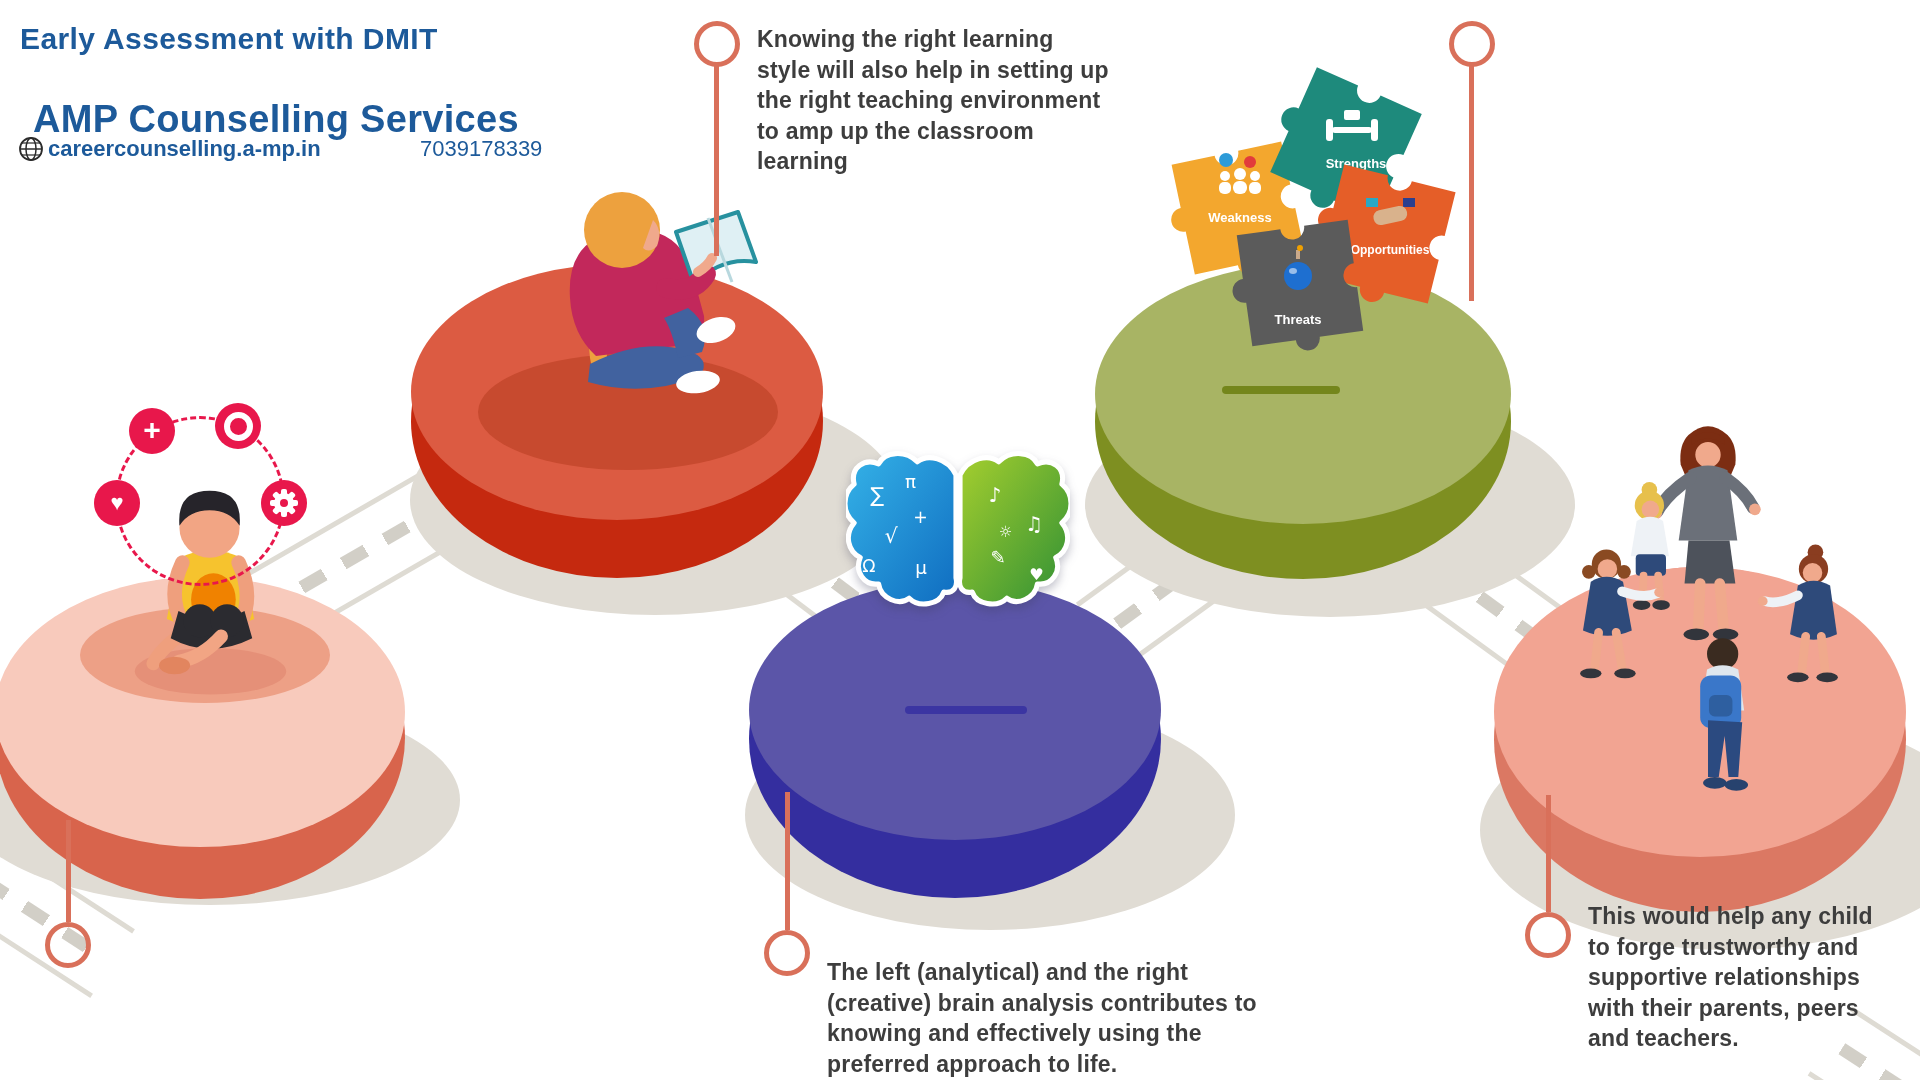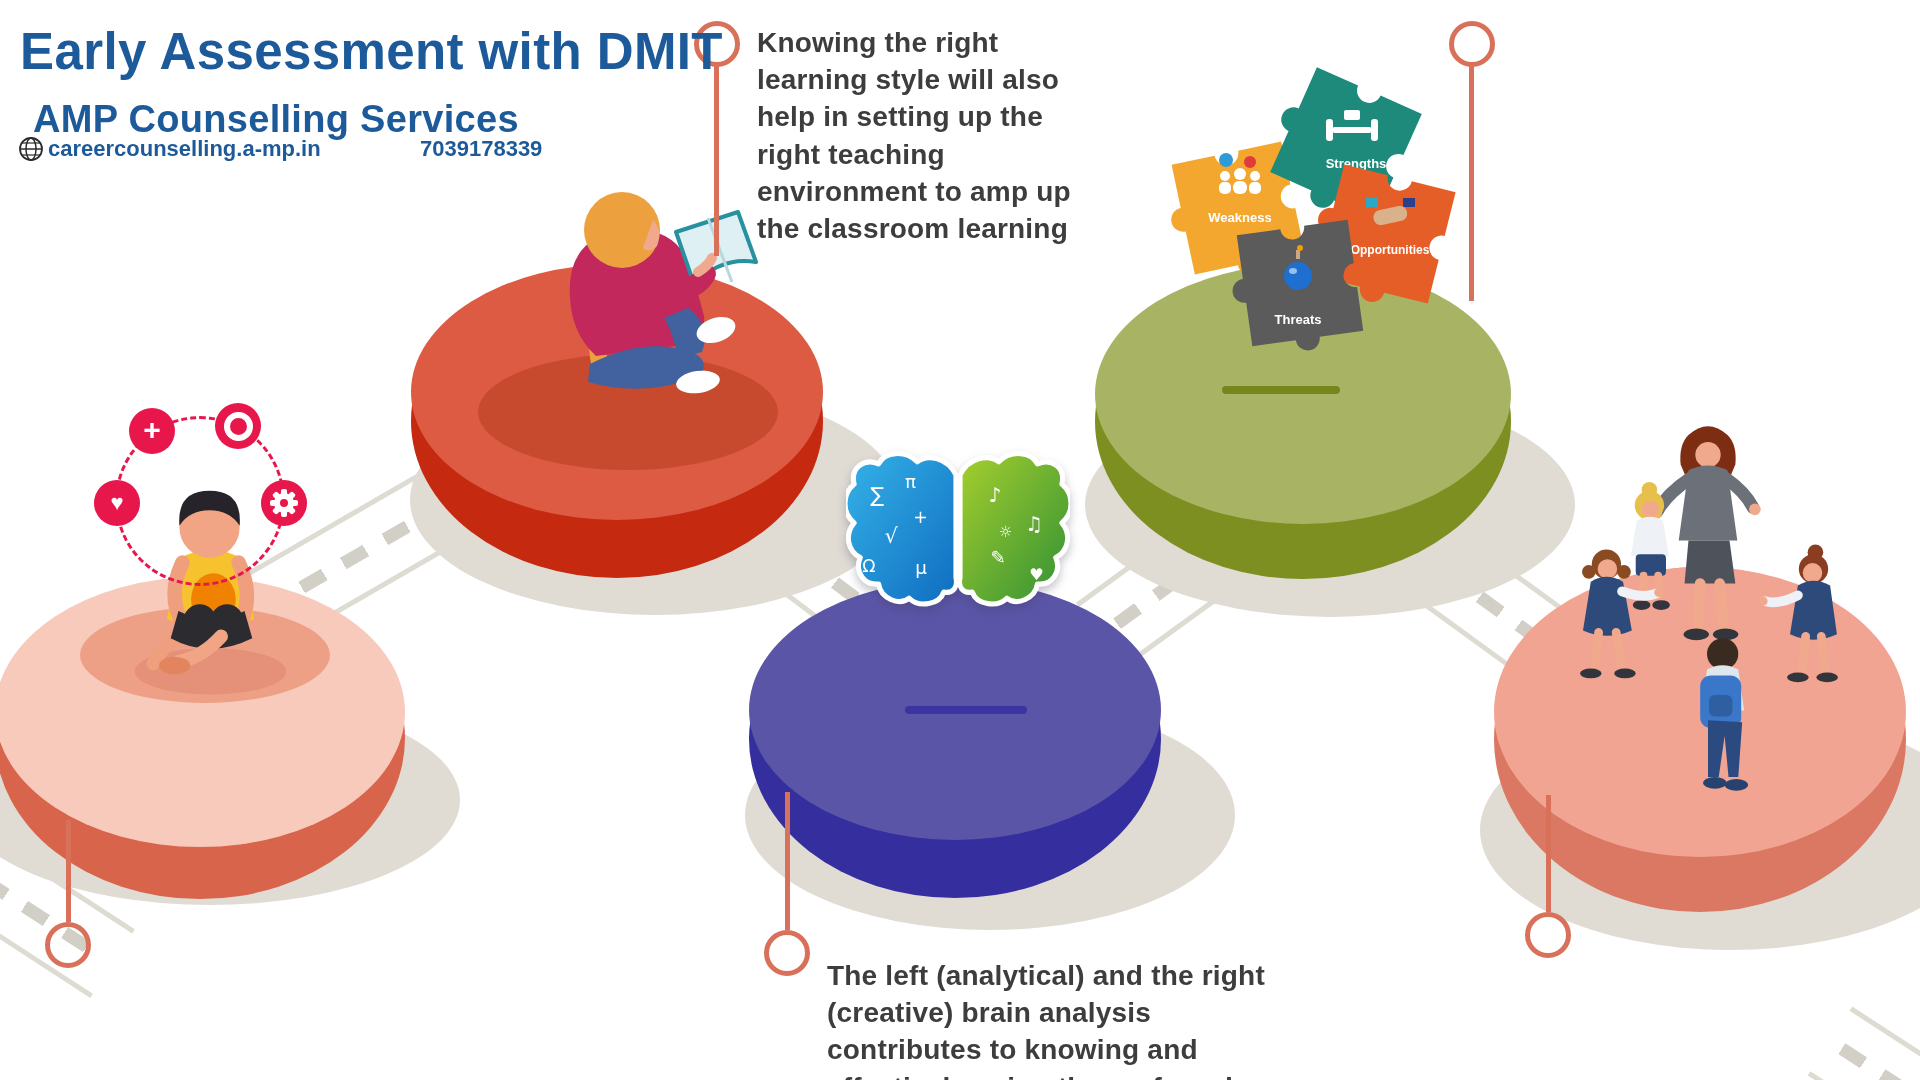--- a/index.html
+++ b/index.html
@@ -4,32 +4,32 @@
 <style>
   html,body{margin:0;padding:0;}
   body{
     width:1920px;height:1080px;overflow:hidden;background:#ffffff;
     font-family:"Liberation Sans", sans-serif;position:relative;
   }
   .canvas{position:absolute;top:0;left:0;width:1920px;height:1080px;}
 
   
   .hdr-title{
-    position:absolute;left:20px;top:22px;font-size:51px;font-weight:bold;
+    position:absolute;left:20px;top:22px;font-size:30px;font-weight:bold;
     color:#1d5a9a;letter-spacing:.4px;z-index:9;
   }
   .hdr-sub{
     position:absolute;left:33px;top:98px;font-size:38px;font-weight:bold;
     color:#1d5a9a;letter-spacing:.3px;z-index:9;
   }
   .hdr-contact{
     position:absolute;left:18px;top:136px;z-index:9;display:flex;align-items:center;justify-content:flex-end;
   }
   .hdr-web{font-size:22px;font-weight:bold;color:#1d5a9a;margin-left:4px;}
-  .hdr-phone{position:absolute;left:420px;top:136px;font-size:22px;font-weight:bold;color:#1d5a9a;z-index:9;}
+  .hdr-phone{position:absolute;left:420px;top:136px;font-size:22px;font-weight:normal;color:#1d5a9a;z-index:9;}
 
   
   .road{
     position:absolute;height:72px;transform-origin:0 50%;
     border-top:5px solid #deDBd3;border-bottom:5px solid #dedbd3;
     z-index:1;background:#fff;
   }
   .road .dashes{
     position:absolute;left:10%;right:10%;top:50%;height:13px;transform:translateY(-50%);
     background:repeating-linear-gradient(90deg,#d2cfc7 0 26px,transparent 26px 48px);
@@ -63,21 +63,21 @@
   .gearwrap .core{position:absolute;left:5px;top:5px;width:20px;height:20px;border-radius:50%;background:#fff;}
   .gearwrap .hole{position:absolute;left:11px;top:11px;width:8px;height:8px;border-radius:50%;background:#e8174b;z-index:2;}
 
   
   .co-circle{
     position:absolute;width:46px;height:46px;border:5px solid #d9705a;border-radius:50%;
     box-sizing:border-box;background:transparent;z-index:6;
   }
   .co-stem{position:absolute;width:5px;background:#d9705a;z-index:6;}
   .co-text{
-    position:absolute;font-size:28px;font-weight:bold;color:#3d3d3d;line-height:1.33;
+    position:absolute;font-size:23px;font-weight:bold;color:#3d3d3d;line-height:1.33;
     letter-spacing:.2px;z-index:6;
   }
 </style>
 </head>
 <body>
 
 <div class="canvas">
 
   <div class="road" style="left:235px;top:585px;width:290px;transform:rotate(-30deg);">
       <div class="dashes"></div>
@@ -352,14 +352,15 @@
 
   <div class="co-stem" style="left:66px;top:820px;height:102px;"></div>
   <div class="co-circle" style="left:45px;top:922px;"></div>
 
   <div class="co-stem" style="left:785px;top:792px;height:138px;"></div>
   <div class="co-circle" style="left:764px;top:930px;"></div>
   <div class="co-text" style="left:827px;top:916px;width:440px;margin-top:41px;">The left (analytical) and the right (creative) brain analysis contributes to knowing and effectively using the preferred approach to life.</div>
 
   <div class="co-stem" style="left:1546px;top:795px;height:117px;"></div>
   <div class="co-circle" style="left:1525px;top:912px;"></div>
+  <div class="co-text" style="left:1588px;top:901px;width:300px;">This would help any child to forge trustworthy and supportive relationships with their parents, peers and teachers.</div>
 
 </div>
 
 </body></html>

